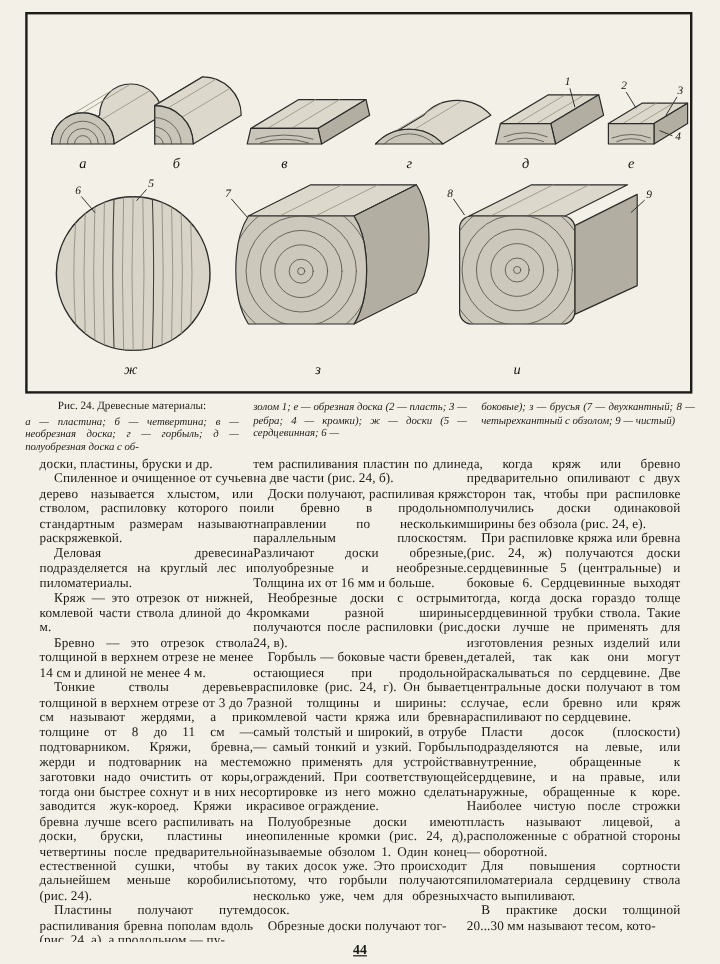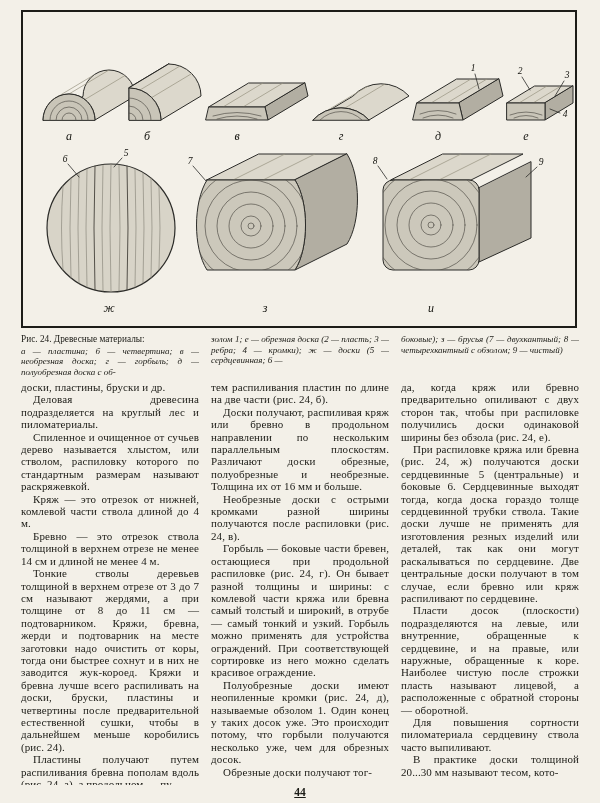--- a/index.html
+++ b/index.html
@@ -19,25 +19,25 @@
     background:#f3f0e8;
   }
   .figure-frame svg { display:block; width:552px; height:314px; }
 
   .caption {
     position:absolute; left:21px; top:334px; width:558px;
     display:flex; justify-content:space-between;
     font-size:9px; line-height:10.6px;
   }
   .cap-col { width:178px; text-align:justify; font-style:italic; }
-  .cap-title { font-style:normal; text-align:left; font-size:9.3px; margin-bottom:1px; }
+  .cap-title { font-style:normal; text-align:center; font-size:9.3px; margin-bottom:1px; }
 
   .body-cols {
     position:absolute; left:21px; top:381px; width:558px; height:404px;
-    display:flex; justify-content:space-between;
+    display:flex; justify-content:center;
     font-size:11px; line-height:12.4px; letter-spacing:0.1px;
     overflow:hidden;
   }
   .col { width:178px; text-align:justify; }
   .col p { margin:0; text-indent:1.1em; }
   .col p.noindent { text-indent:0; }
 
   .page-num {
     position:absolute; bottom:5px; left:0; width:100%;
     text-align:center; font-weight:bold; font-size:11.5px;text-decoration:underline;
@@ -203,22 +203,22 @@
       <div class="cap-title">Рис. 24. Древесные материалы:</div>
       <div>а — пластина; б — четвертина; в — необрезная доска; г — горбыль; д — полуобрезная доска с об-</div>
     </div>
     <div class="cap-col">золом 1; е — обрезная доска (2 — пласть; 3 — ребра; 4 — кромки); ж — доски (5 — сердцевинная; 6 —</div>
     <div class="cap-col">боковые); з — брусья (7 — двухкантный; 8 — четырехкантный с обзолом; 9 — чистый)</div>
   </div>
 
   <div class="body-cols">
     <div class="col">
         <p class="noindent">доски, пластины, бруски и др.</p>
+        <p>Спиленное и очищенное от сучьев дерево называется хлыстом, или стволом, распиловку которого по стандартным размерам называют раскряжевкой.</p>
         <p>Деловая древесина подразделяется на круглый лес и пиломатериалы.</p>
-        <p>Спиленное и очищенное от сучьев дерево называется хлыстом, или стволом, распиловку которого по стандартным размерам называют раскряжевкой.</p>
         <p>Кряж — это отрезок от нижней, комлевой части ствола длиной до 4 м.</p>
         <p>Бревно — это отрезок ствола толщиной в верхнем отрезе не менее 14 см и длиной не менее 4 м.</p>
         <p>Тонкие стволы деревьев толщиной в верхнем отрезе от 3 до 7 см называют жердями, а при толщине от 8 до 11 см — подтоварником. Кряжи, бревна, жерди и подтоварник на месте заготовки надо очистить от коры, тогда они быстрее сохнут и в них не заводится жук-короед. Кряжи и бревна лучше всего распиливать на доски, бруски, пластины и четвертины после предварительной естественной сушки, чтобы в дальнейшем меньше коробились (рис. 24).</p>
         <p>Пластины получают путем распиливания бревна пополам вдоль (рис. 24, а), а продольном — пу-</p>
       </div>
     <div class="col">
         <p class="noindent">тем распиливания пластин по длине на две части (рис. 24, б).</p>
         <p>Доски получают, распиливая кряж или бревно в продольном направлении по нескольким параллельным плоскостям. Различают доски обрезные, полуобрезные и необрезные. Толщина их от 16 мм и больше.</p>
         <p>Необрезные доски с острыми кромками разной ширины получаются после распиловки (рис. 24, в).</p>
         <p>Горбыль — боковые части бревен, остающиеся при продольной распиловке (рис. 24, г). Он бывает разной толщины и ширины: с комлевой части кряжа или бревна самый толстый и широкий, в отрубе — самый тонкий и узкий. Горбыль можно применять для устройства ограждений. При соответствующей сортировке из него можно сделать красивое ограждение.</p>

